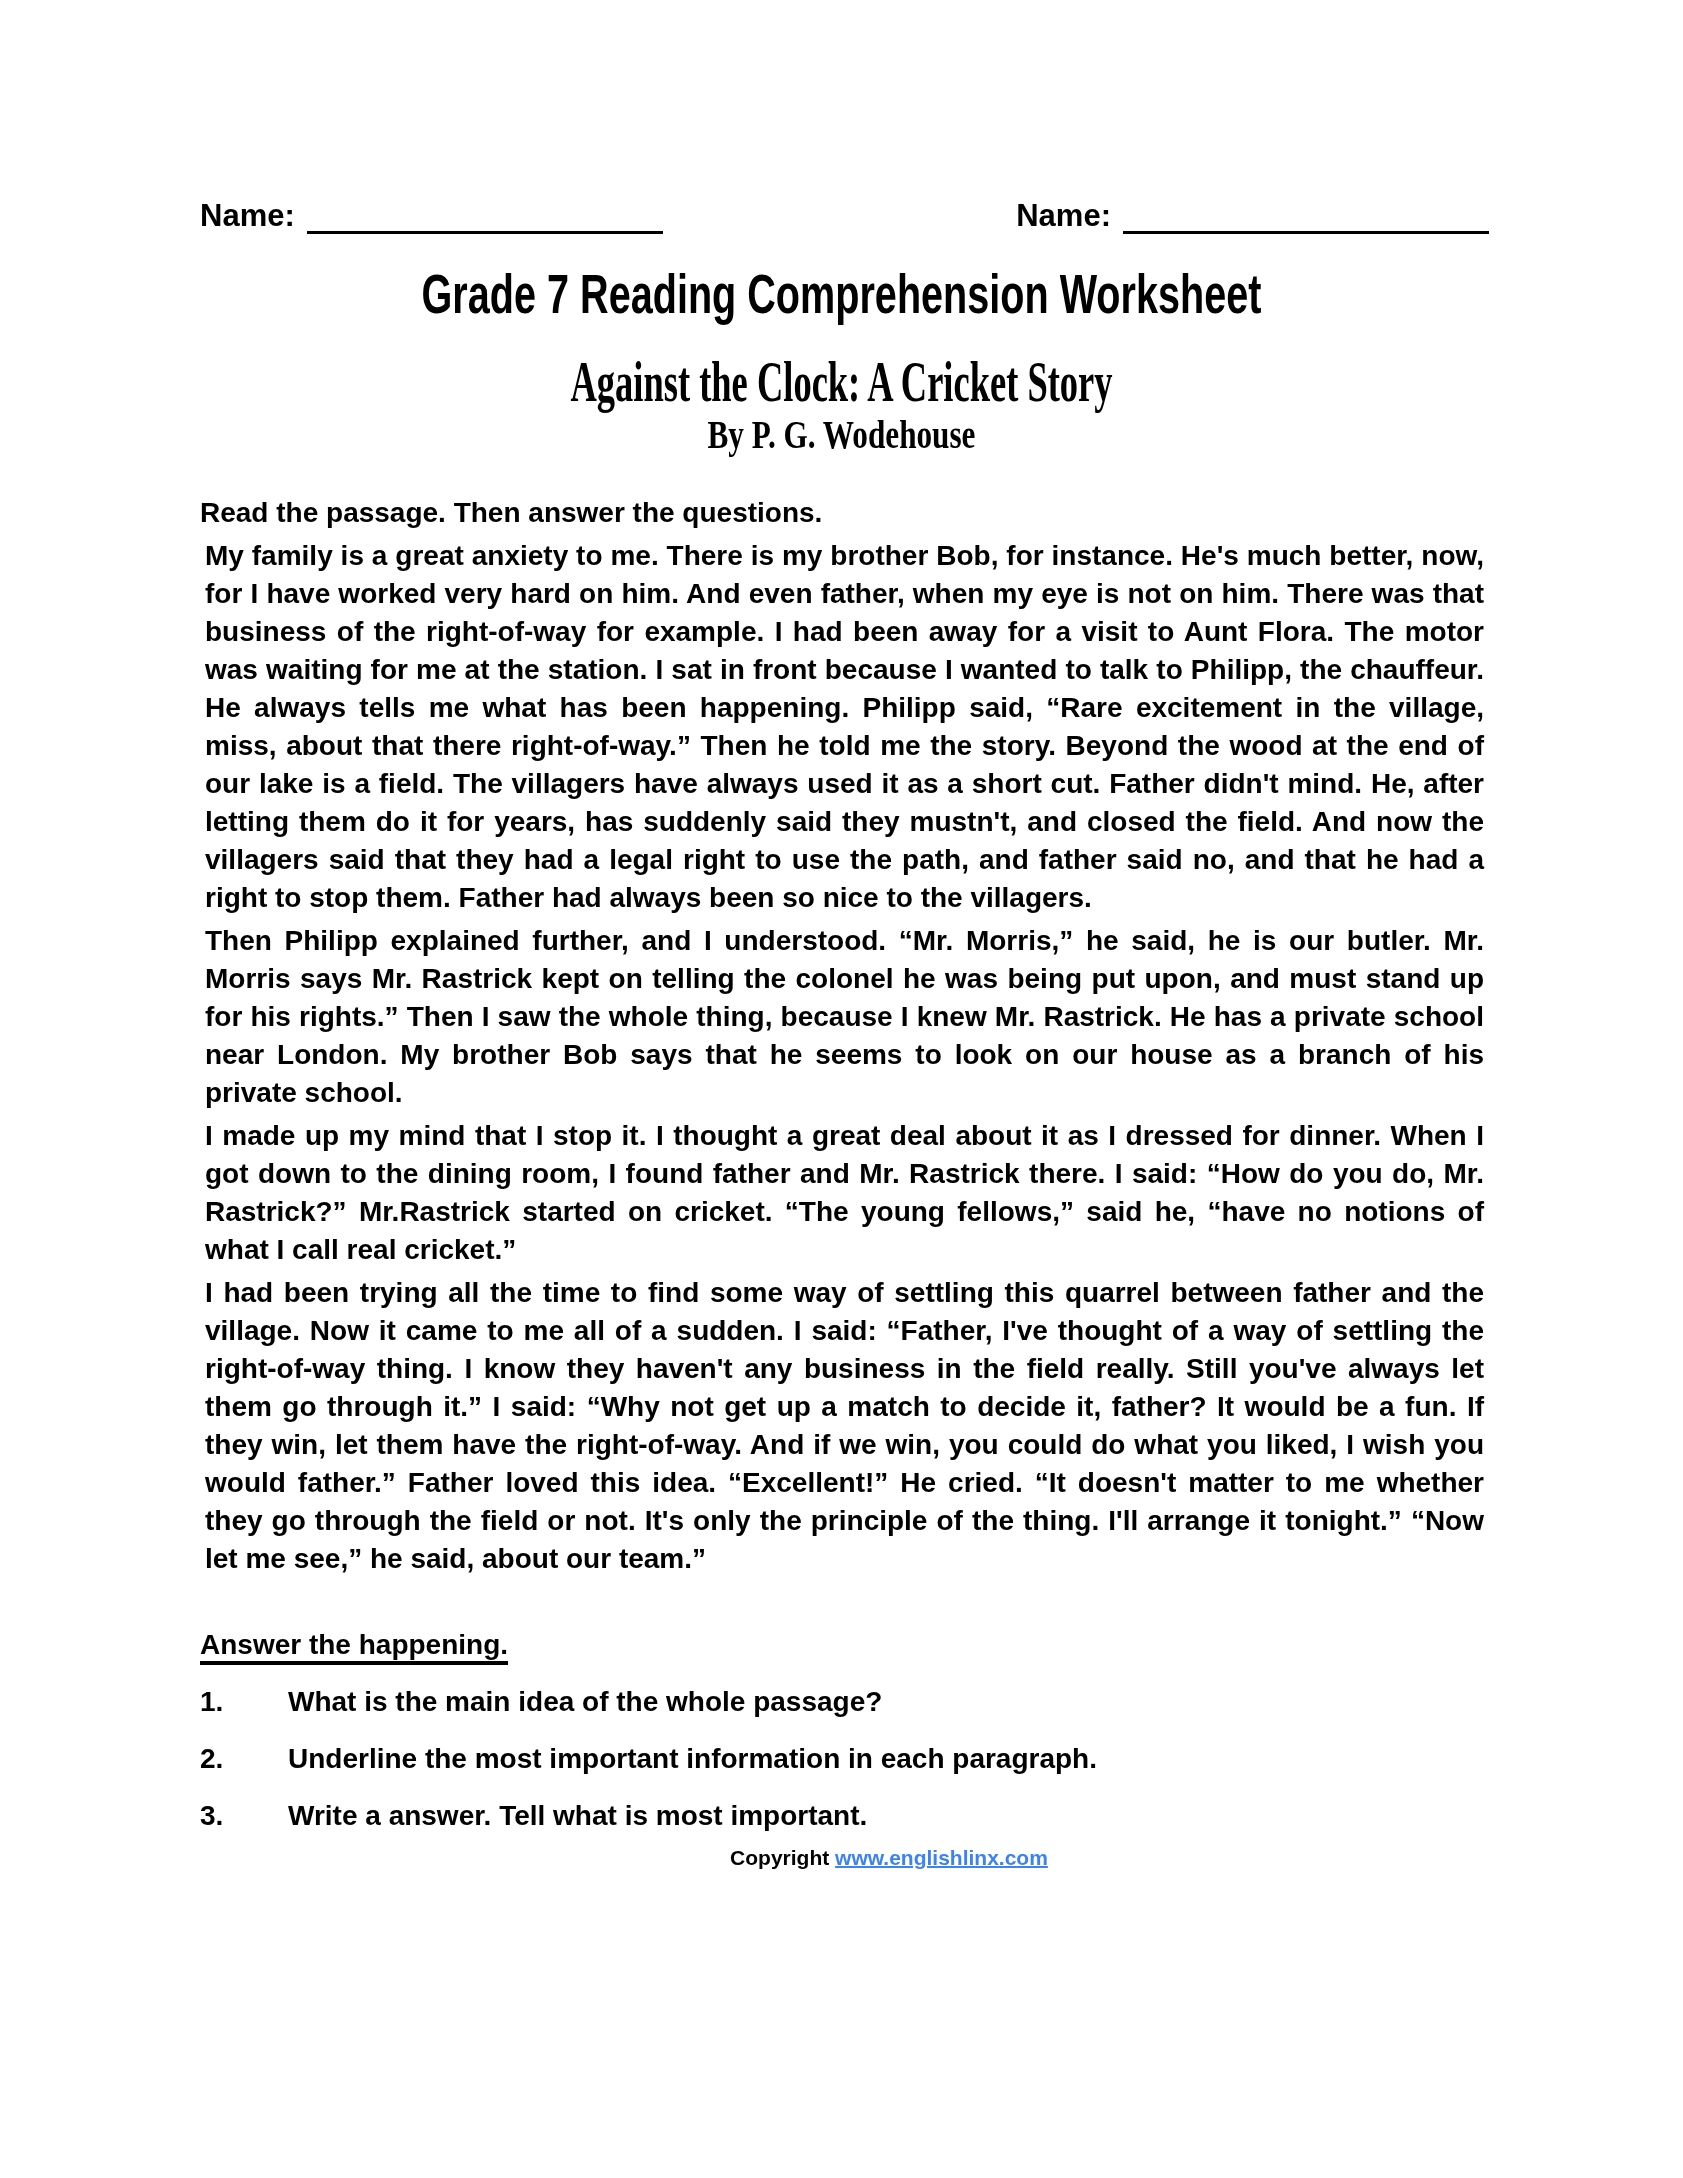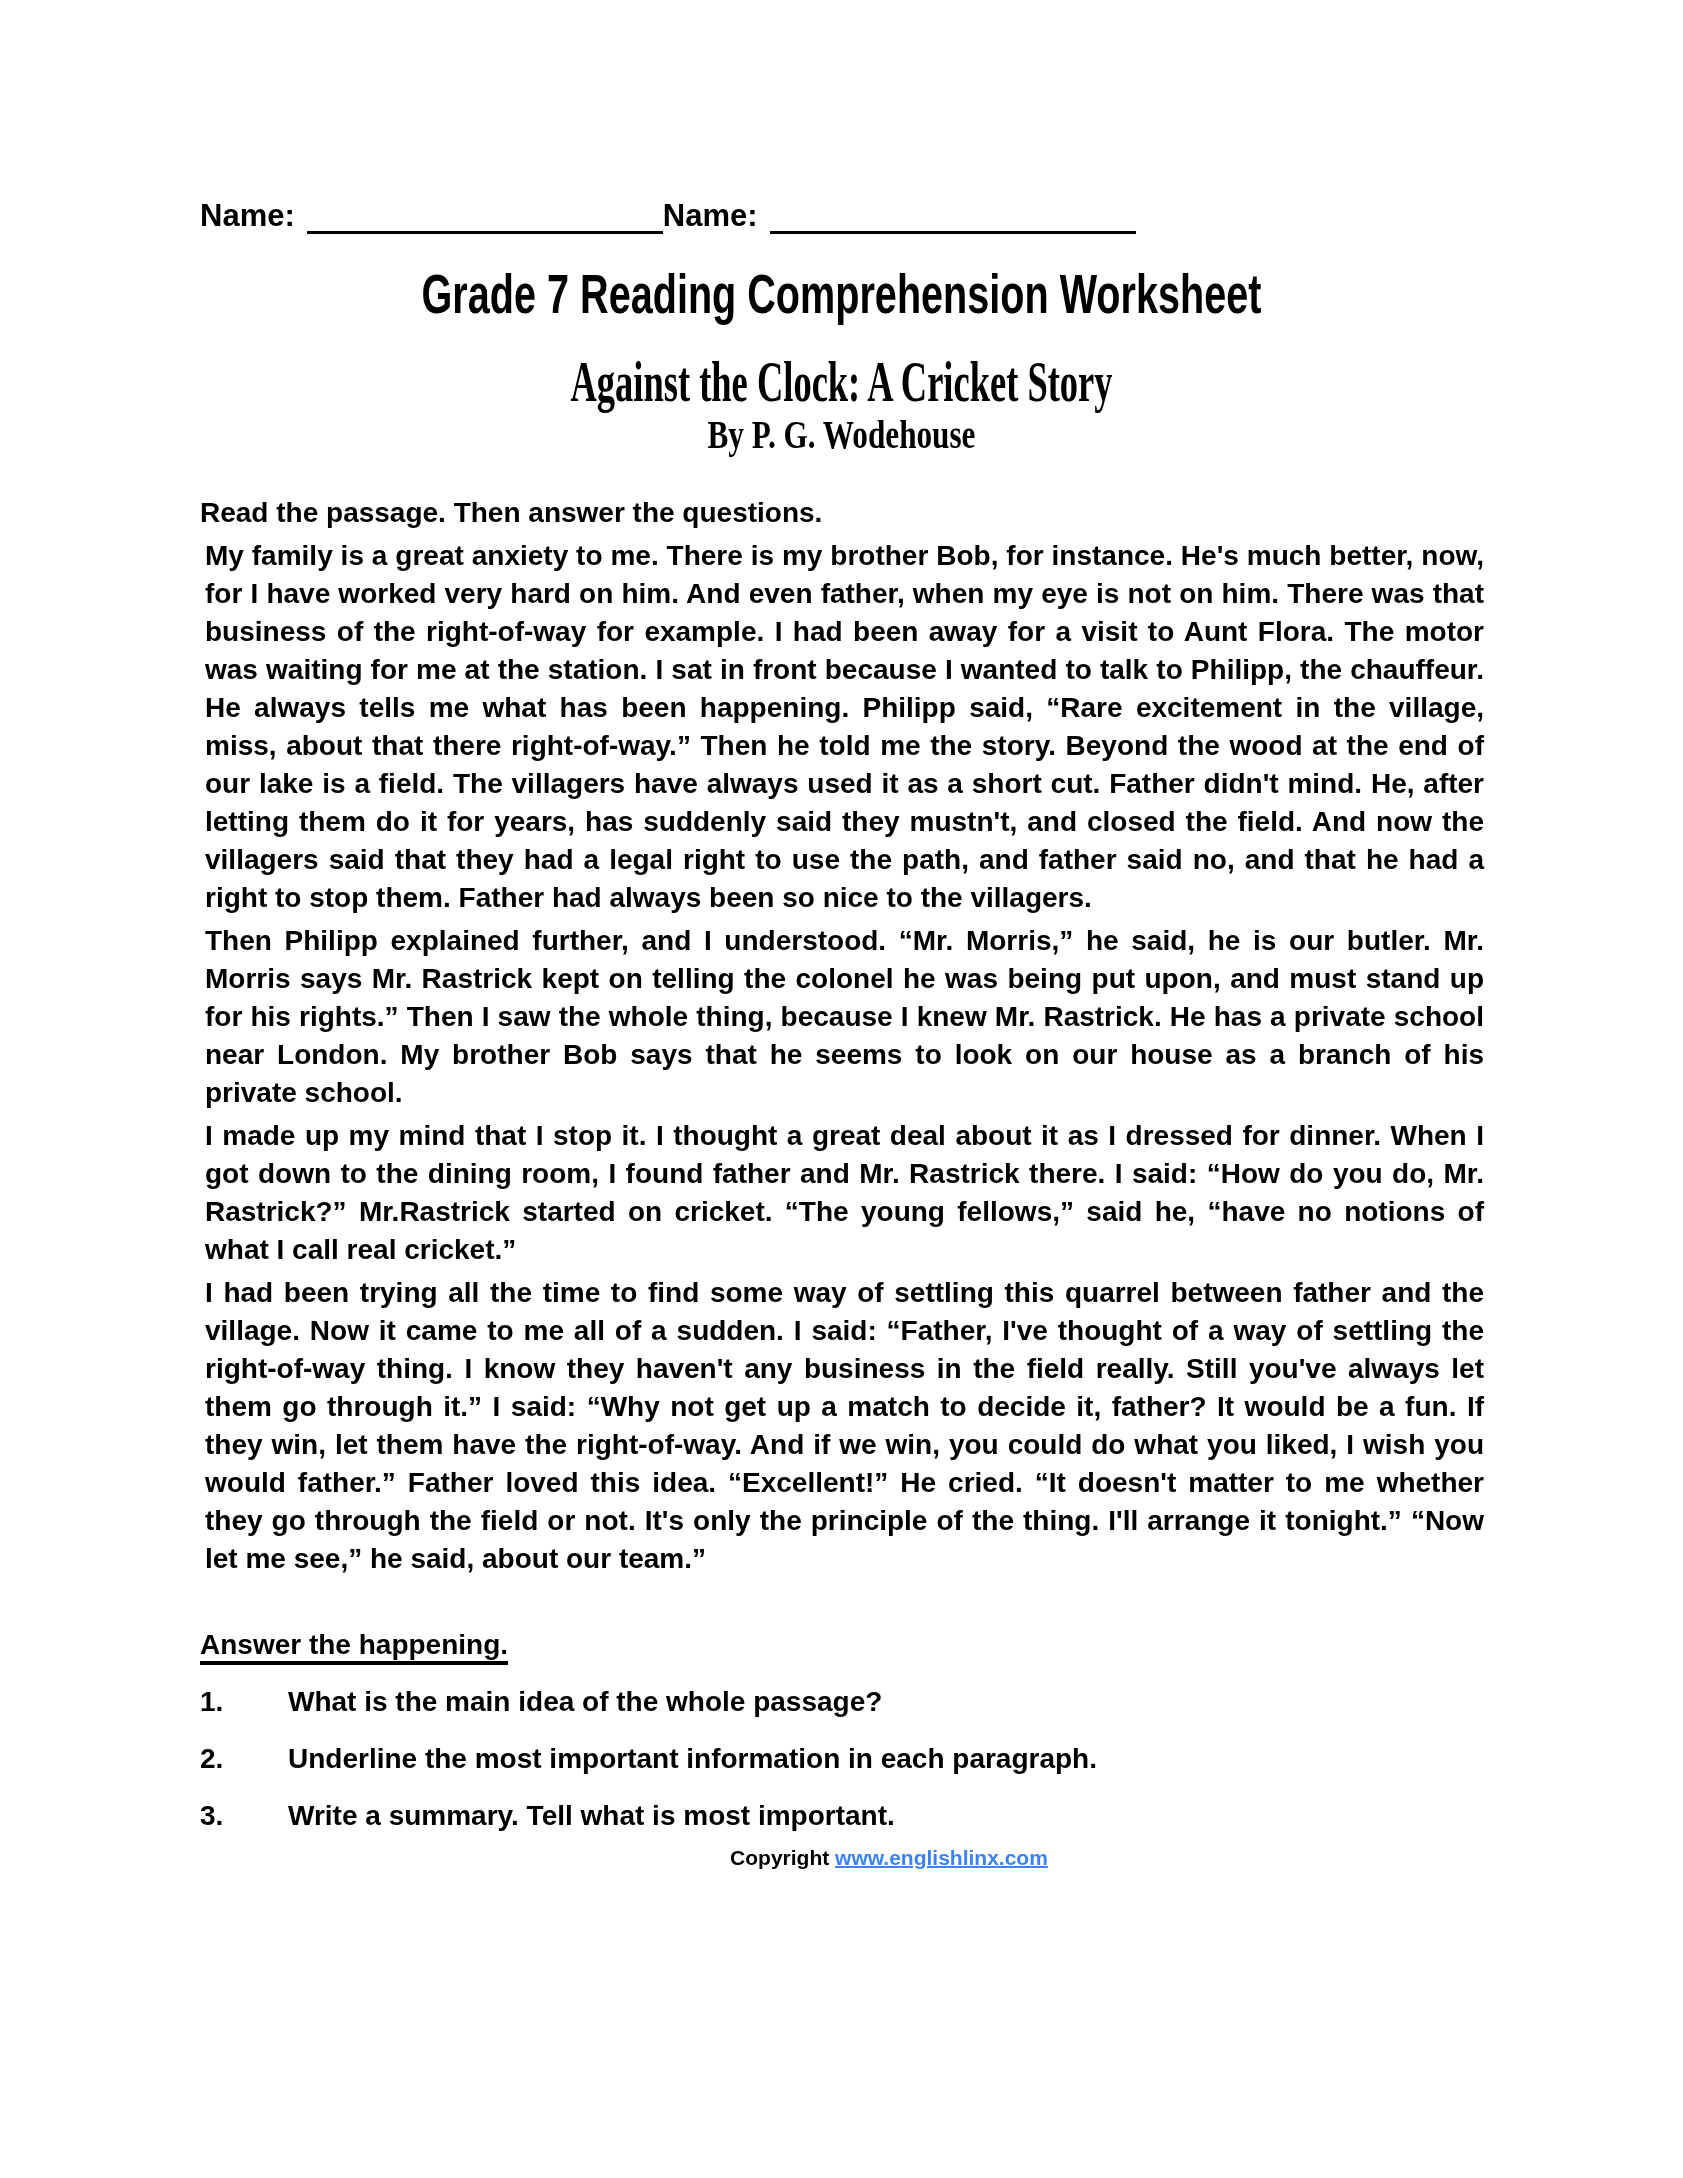--- a/index.html
+++ b/index.html
@@ -8,20 +8,21 @@
     background: #ffffff;
     color: #000000;
     font-family: "Liberation Sans", sans-serif;
     overflow: hidden;
   }
   .page { position: relative; width: 1683px; height: 2178px; }
 
   
   .header-row {
     display: flex;
+    justify-content: space-between;
     margin: 198px 194px 0 200px;
     font-size: 31px;
     font-weight: bold;
   }
   .field { display: flex; align-items: flex-end; }
   .field .label { line-height: 36px; }
   .blank {
     display: inline-block;
     border-bottom: 3px solid #000;
     height: 34px;
@@ -146,21 +147,21 @@
     <div class="q-row">
       <span class="q-num">1.</span>
       <span class="q-text">What is the main idea of the whole passage?</span>
     </div>
     <div class="q-row">
       <span class="q-num">2.</span>
       <span class="q-text">Underline the most important information in each paragraph.</span>
     </div>
     <div class="q-row">
       <span class="q-num">3.</span>
-      <span class="q-text">Write a summary. Tell what is most important.</span>
+      <span class="q-text">Write a answer. Tell what is most important.</span>
     </div>
   </div>
 
   <div class="footer">
     <span>Copyright</span>
     <a>www.englishlinx.com</a>
   </div>
 
 </div>
 

